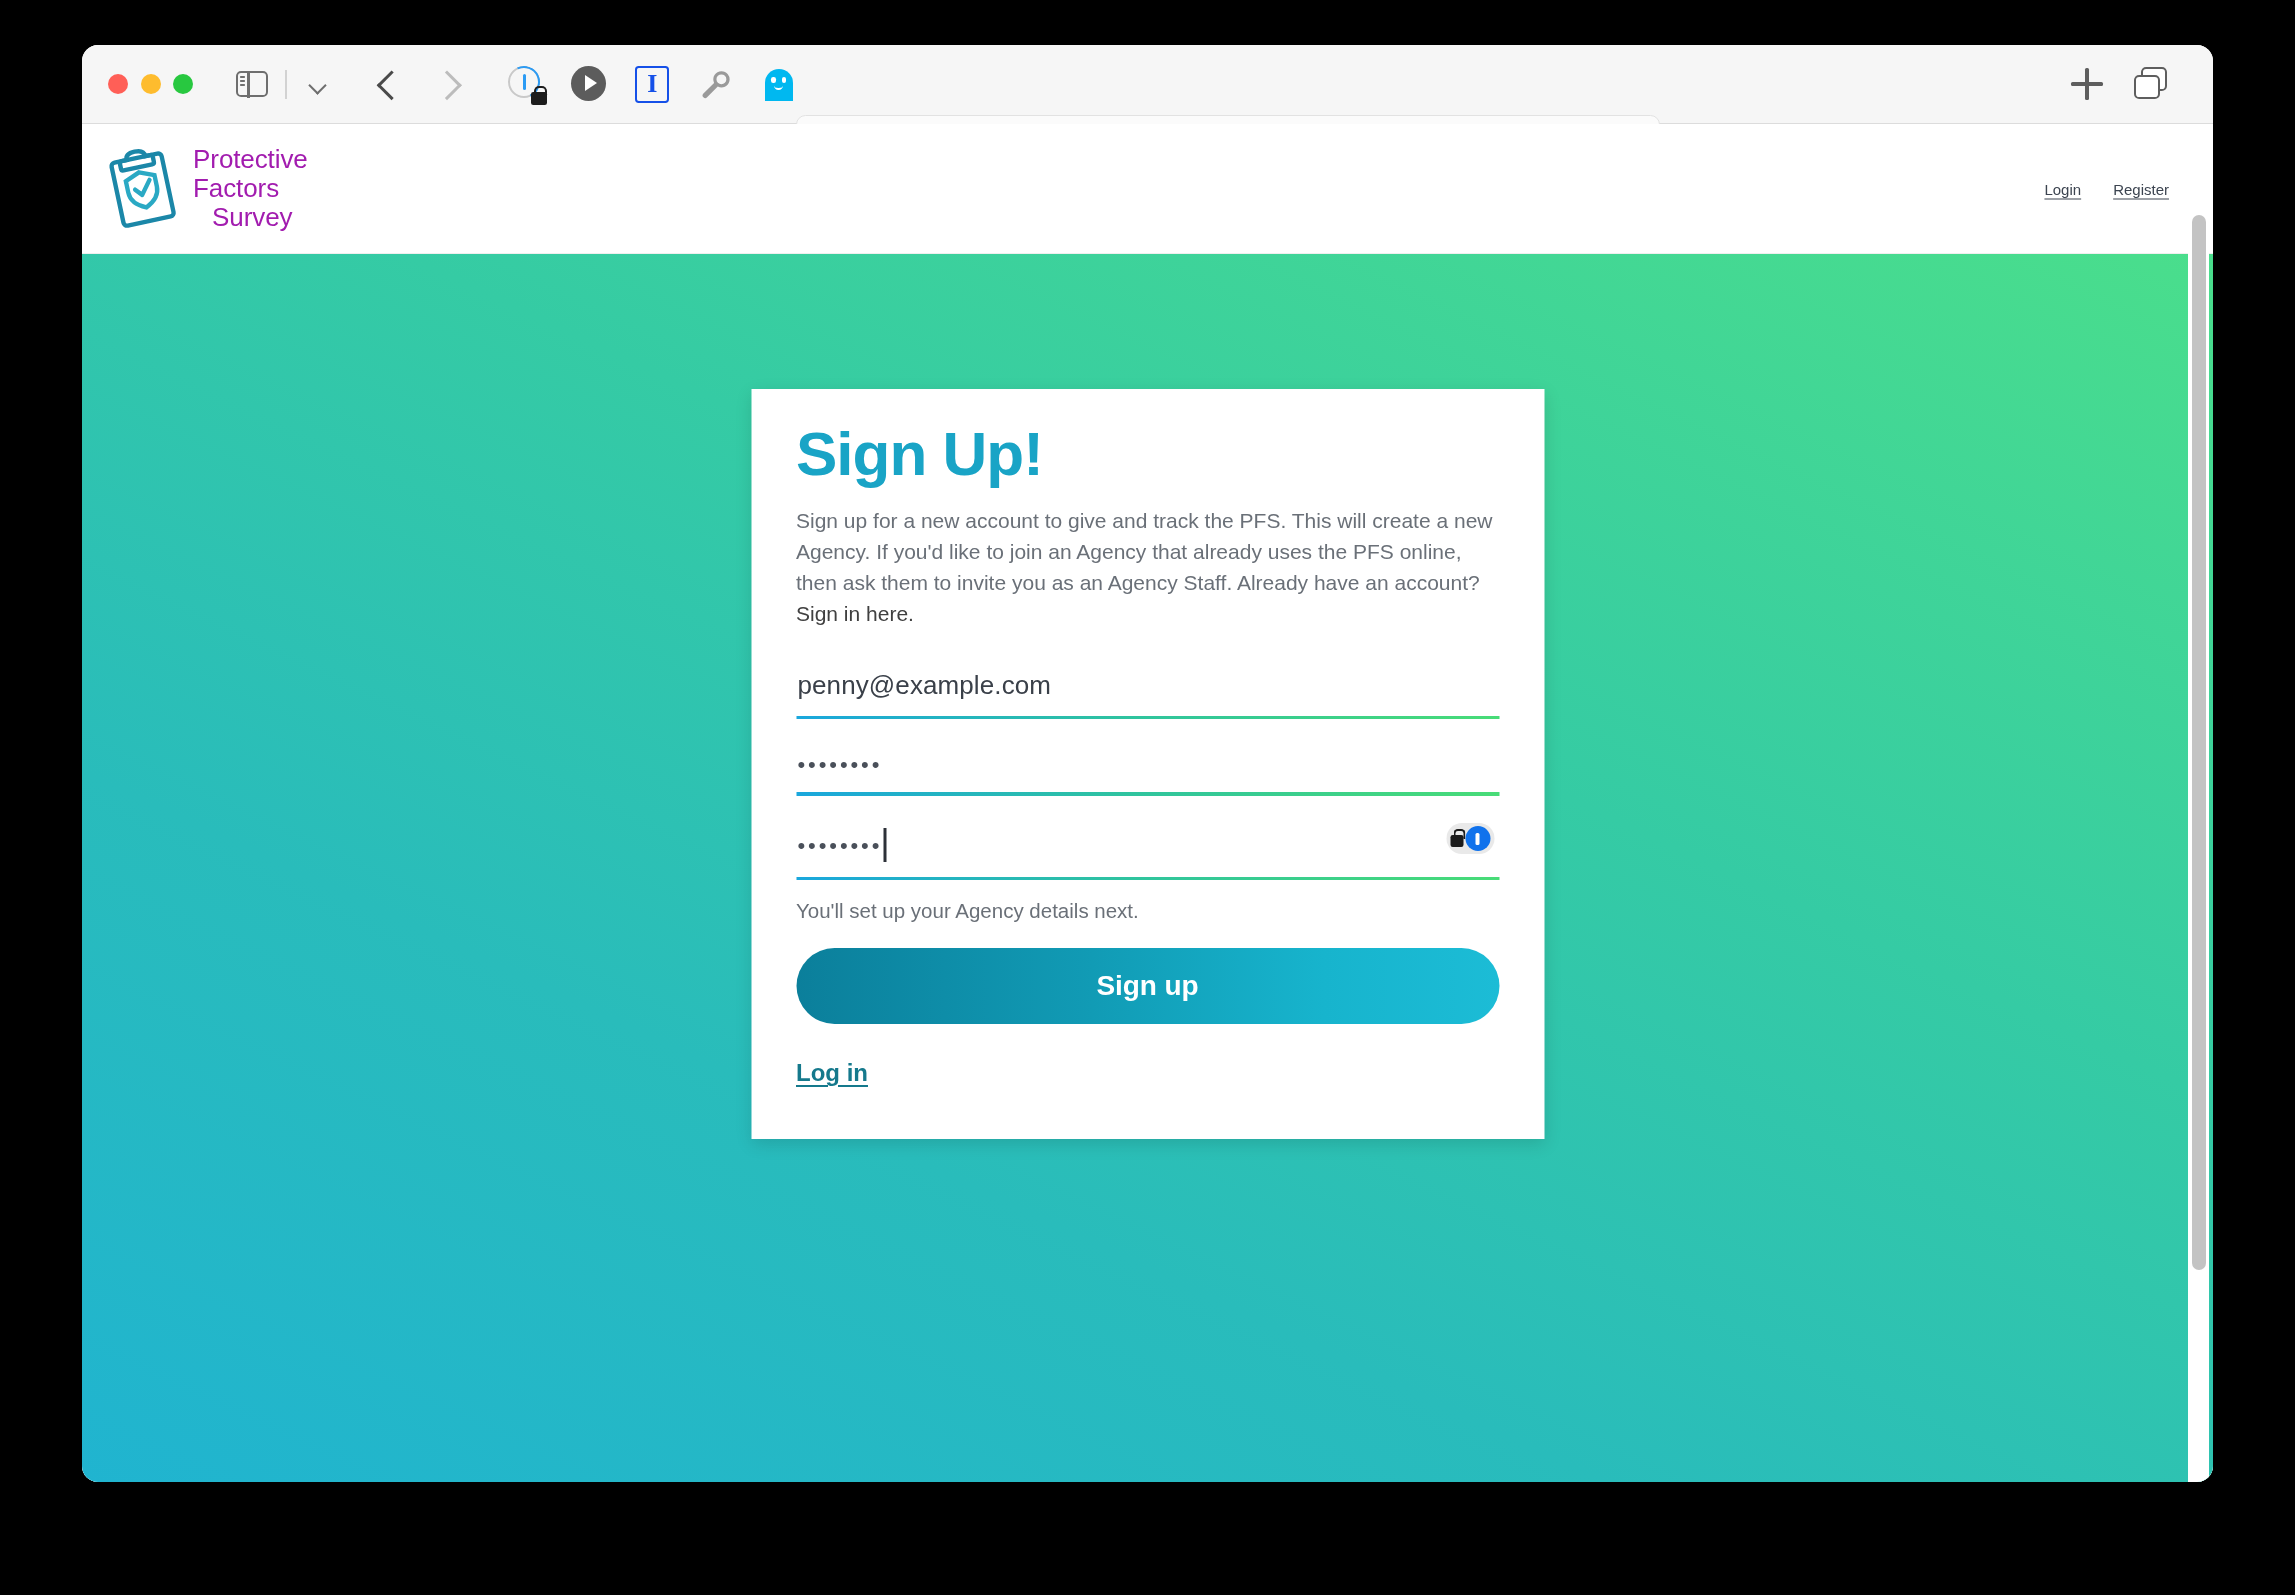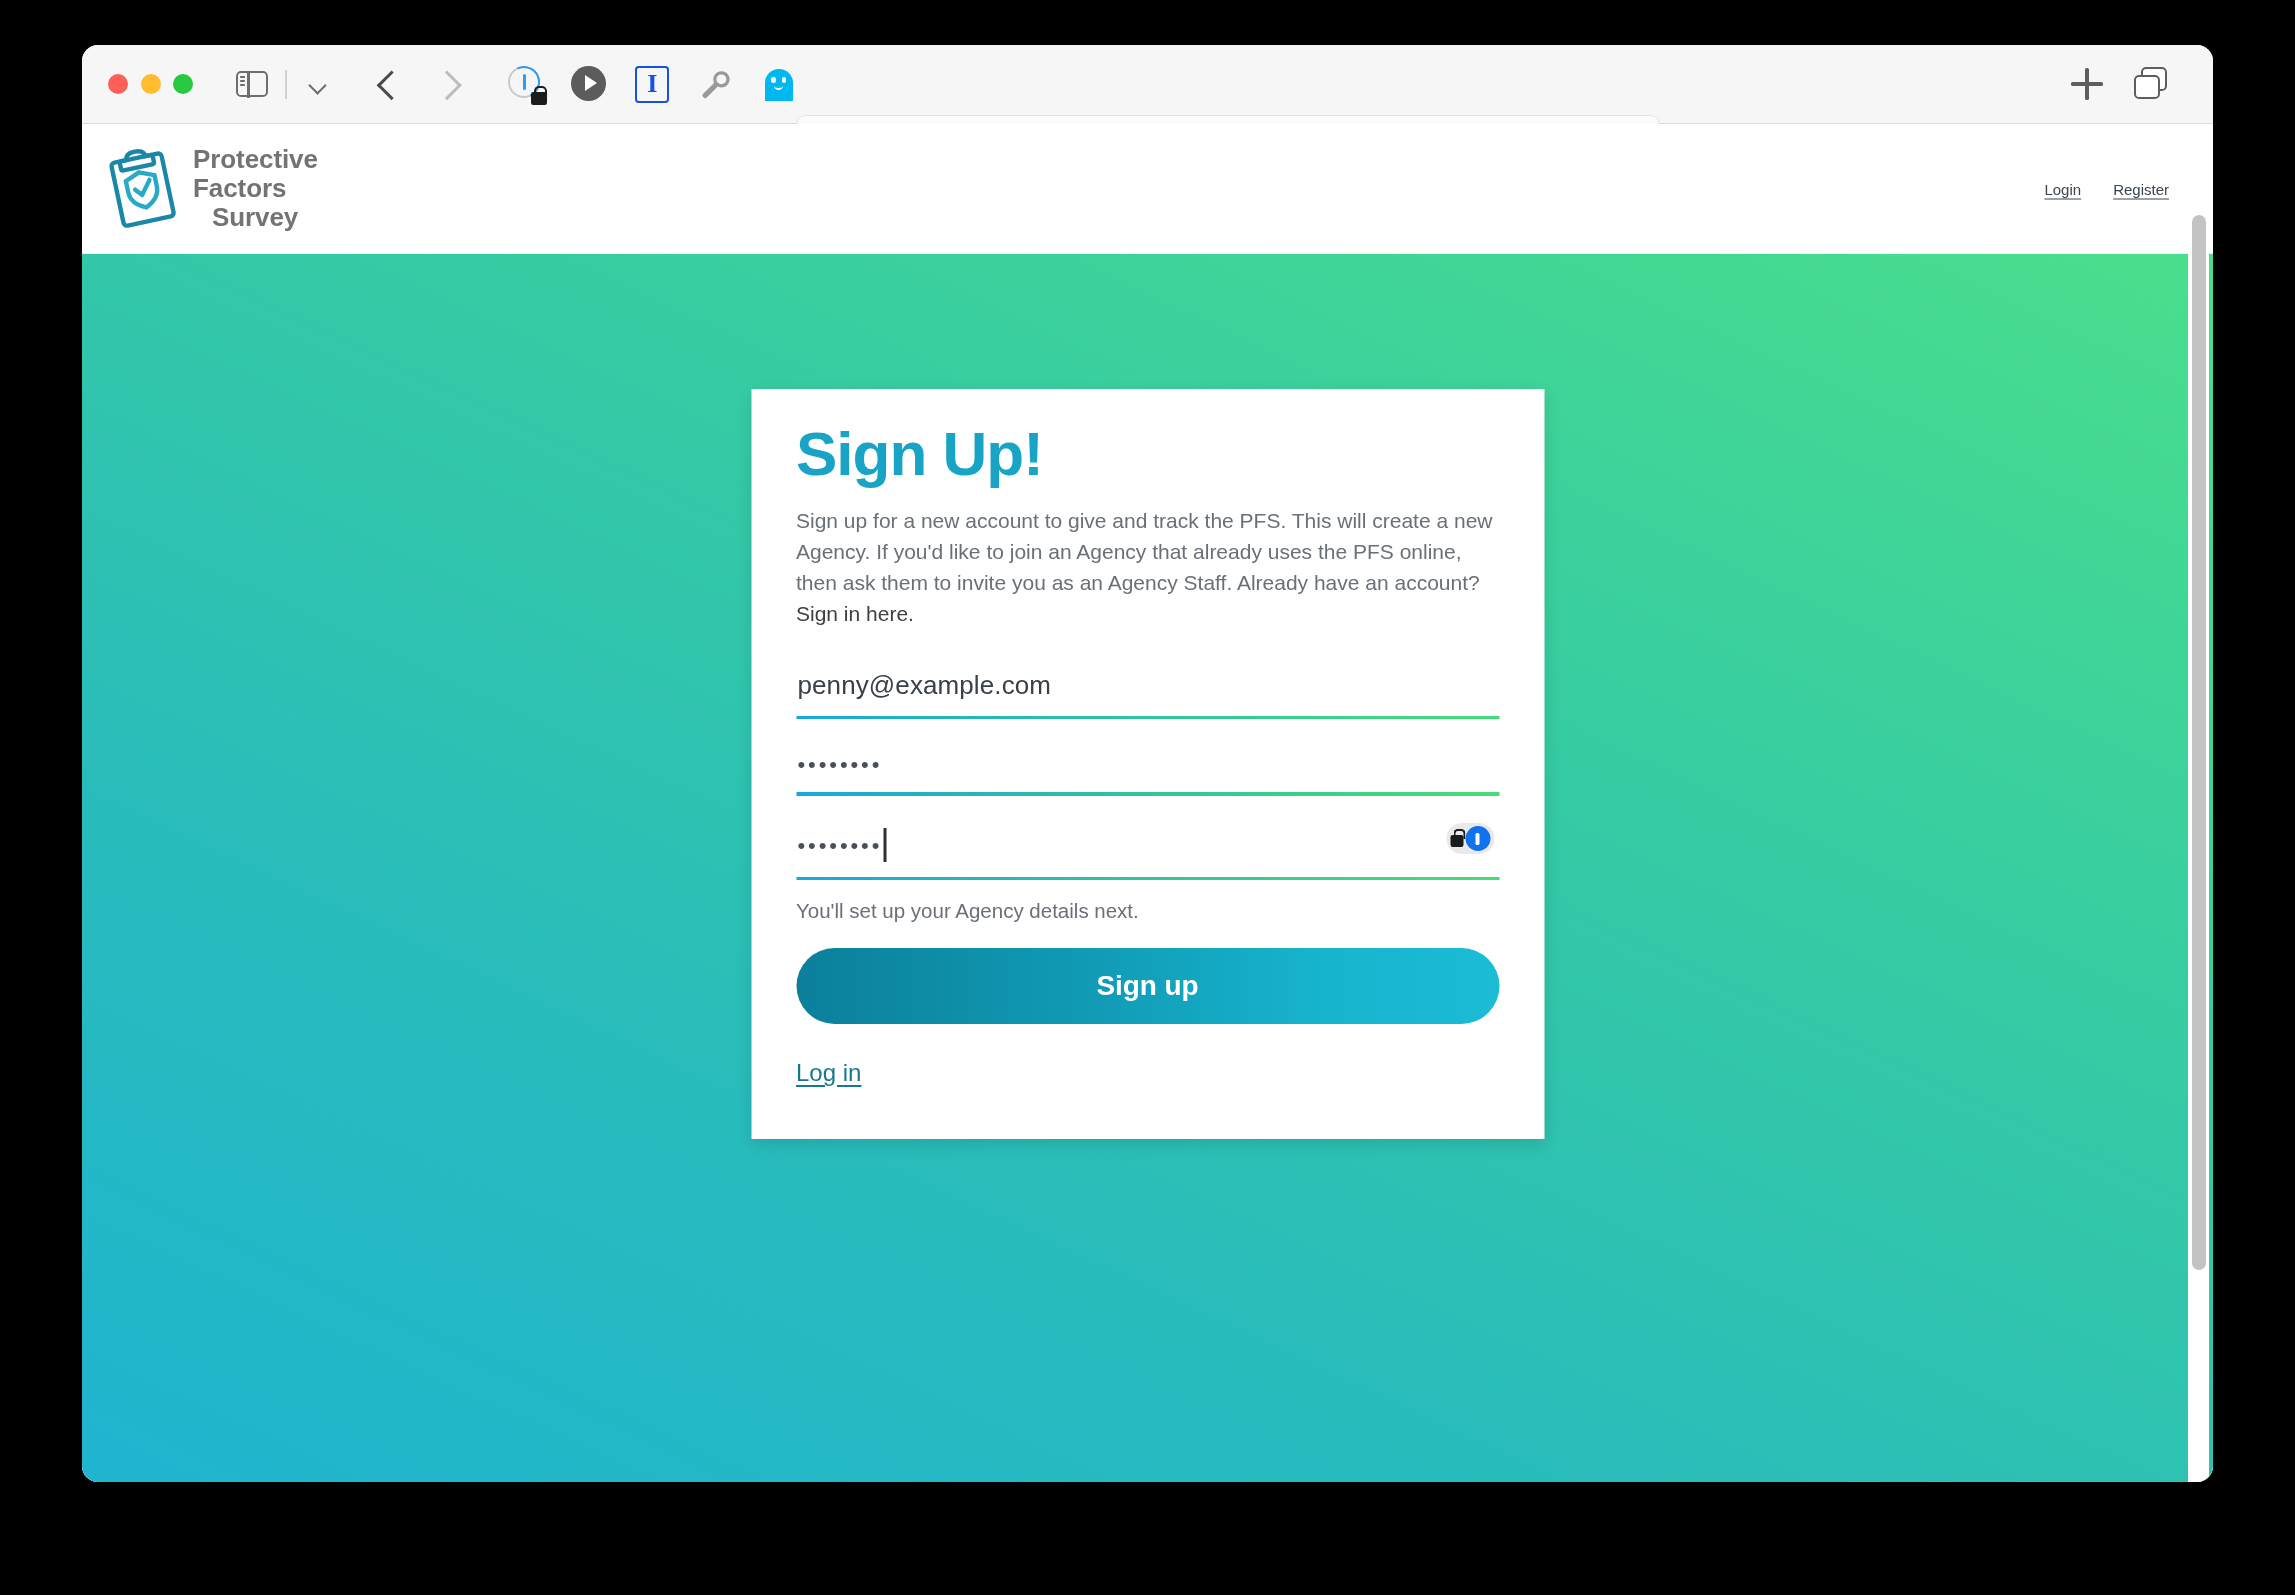--- a/index.html
+++ b/index.html
@@ -155,22 +155,22 @@
 
   #site-header {
     position: relative; height: 130px; background: #ffffff;
     display: flex; align-items: center;
     border-bottom: 0.7px solid #efefef;
   }
 
   #brand { display: flex; align-items: center; margin-left: 23.4px; }
   #brand-mark { width: 76px; height: 82px; margin-right: 11.7px; }
   #brand-text {
-    font-size: 26px; font-weight: 700; line-height: 1.12;
-    color: #737373; letter-spacing: -0.1px;
+    font-size: 26px; font-weight: 400; line-height: 1.12;
+    color: #a21caf; letter-spacing: -0.1px;
   }
   #brand-text .l3 { padding-left: 19px; }
 
   #site-nav {
     position: absolute; right: 44px; top: 50%; transform: translateY(-50%);
     display: flex; gap: 32px;
   }
   #site-nav a {
     font-size: 15px; color: #3c4450; text-decoration: underline;
     text-underline-offset: 4.4px; cursor: pointer;
@@ -235,21 +235,21 @@
     display: block; width: 100%; height: 76px; border: none; border-radius: 38px;
     background: linear-gradient(90deg, #0b7f9b 0%, #119bb5 42%, #17b4cd 75%, #1cbcd6 100%);
     color: #ffffff; font-size: 28px; font-weight: 700;
     font-family: "Liberation Sans", sans-serif; cursor: pointer;
     letter-spacing: -0.1px;
   }
 
   #login-row { margin-top: 35px; }
   #login-link {
     font-size: 24px; color: #15798c; text-decoration: underline;
-    text-underline-offset: 4.4px; cursor: pointer;
+    text-underline-offset: 4.4px; cursor: pointer; font-weight: bold;
   }
 
   
   #page-scrollbar {
     position: absolute; right: 4.4px; top: 91px;
     width: 20.5px; height: 1333px;
     background: #ffffff;
   }
   #page-scrollbar .thumb {
     position: absolute; left: 3.7px; top: 0; width: 14px; height: 1055px;

